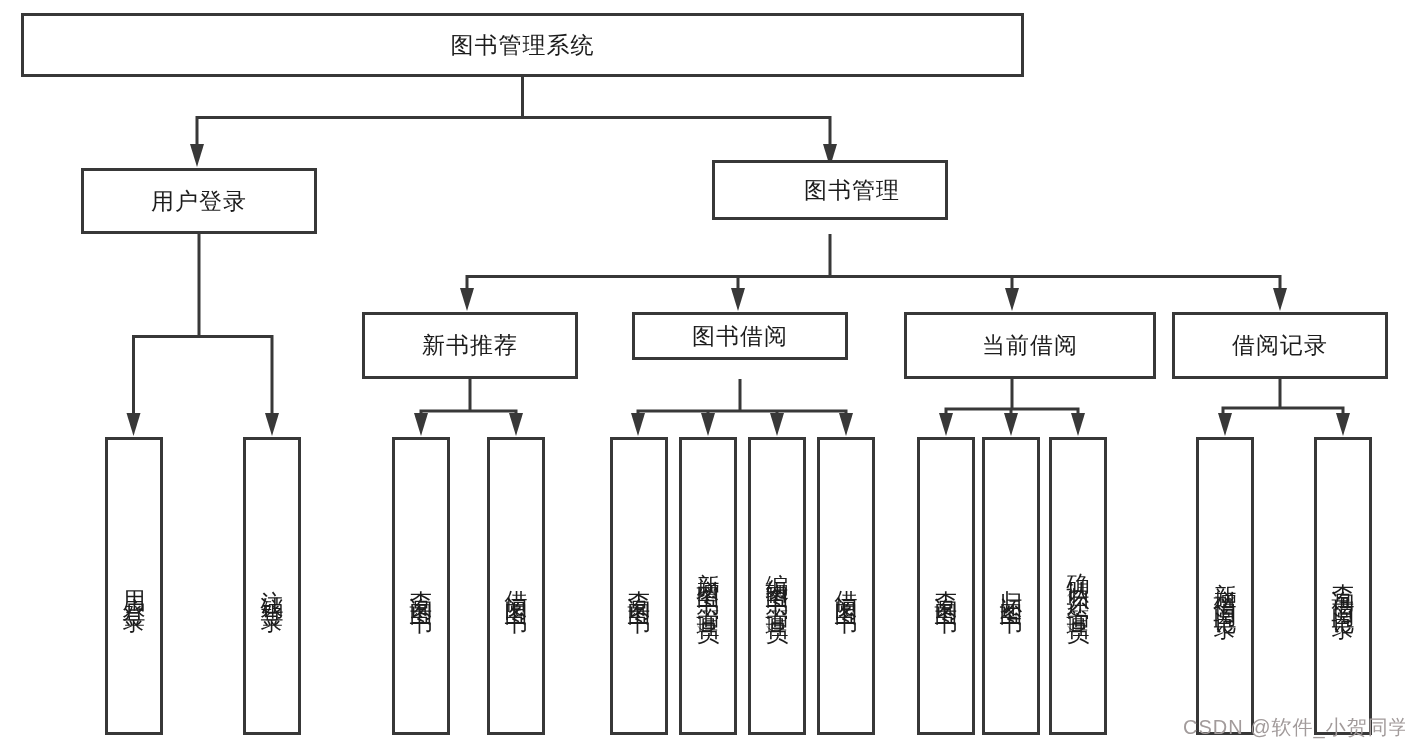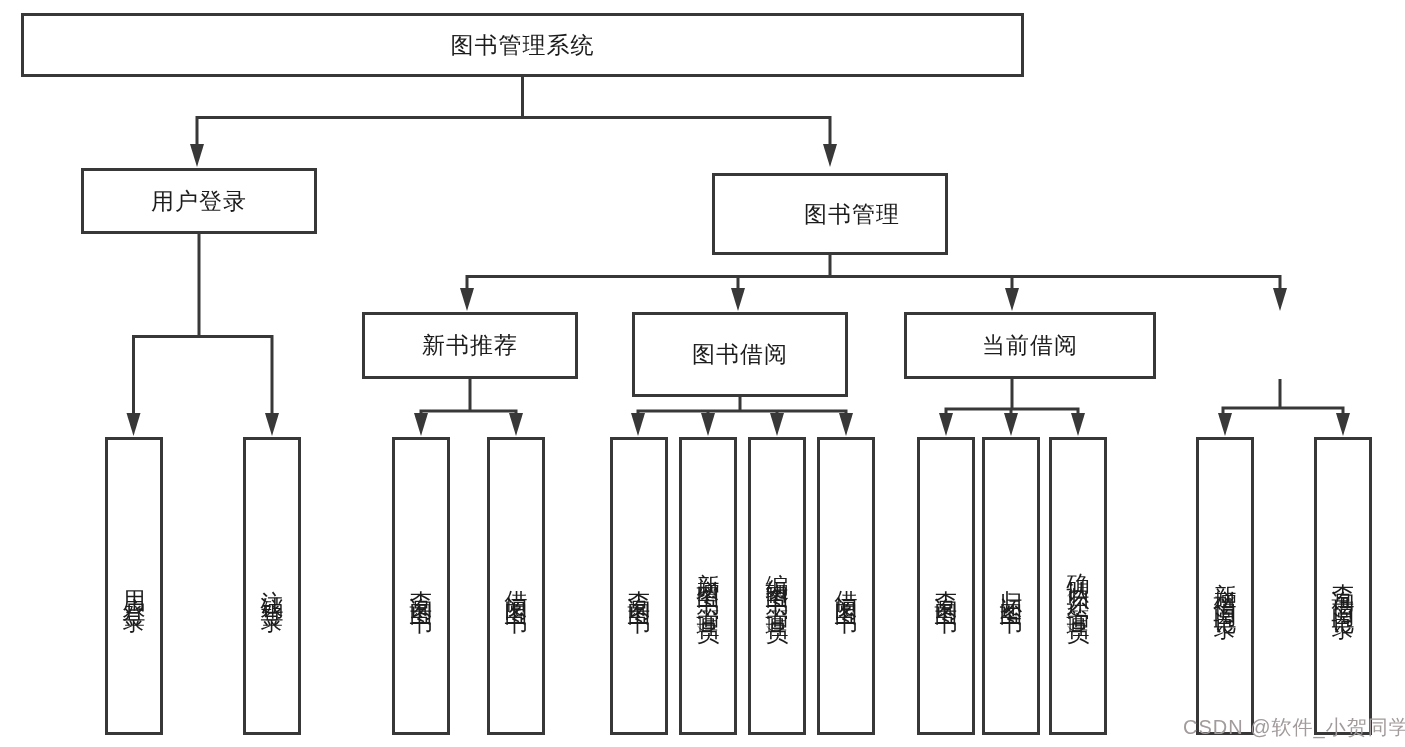--- a/index.html
+++ b/index.html
@@ -44,23 +44,23 @@
   .vbox span {
     writing-mode: vertical-rl;
     text-orientation: mixed;
     font-size: 23px;
     letter-spacing: 7px;
     line-height: 1;
   }
   
   .root-box   { left: 21px;  top: 13px;  width: 1003px; height: 64px; }
   .l2-a       { left: 81px;  top: 168px; width: 236px;  height: 66px; }
-  .l2-b       { left: 712px; top: 173px; width: 236px;  height: 82px; padding-left: 44px; }
+  .l2-b       { left: 712px; top: 160px; width: 236px;  height: 60px; padding-left: 44px; }
   .l3-a       { left: 362px;  top: 312px; width: 216px; height: 67px; }
-  .l3-b       { left: 632px;  top: 312px; width: 216px; height: 85px; }
+  .l3-b       { left: 632px;  top: 312px; width: 216px; height: 48px; }
   .l3-c       { left: 904px;  top: 312px; width: 252px; height: 67px; }
   .l3-d       { left: 1172px; top: 312px; width: 216px; height: 67px; }
   .v1  { left: 105px;  }
   .v2  { left: 243px;  }
   .v3  { left: 392px;  }
   .v4  { left: 487px;  }
   .v5  { left: 610px;  }
   .v6  { left: 679px;  }
   .v7  { left: 748px;  }
   .v8  { left: 817px;  }
@@ -137,20 +137,23 @@
 
   <div class="box l3-a">
     <span>新书推荐</span>
   </div>
   <div class="box l3-b">
     <span>图书借阅</span>
   </div>
   <div class="box l3-c">
     <span>当前借阅</span>
   </div>
+  <div class="box l3-d">
+    <span>借阅记录</span>
+  </div>
 
   <div class="vbox v1">
     <span>用户登录</span>
   </div>
   <div class="vbox v2">
     <span>注销登录</span>
   </div>
   <div class="vbox v3">
     <span>查询图书</span>
   </div>

